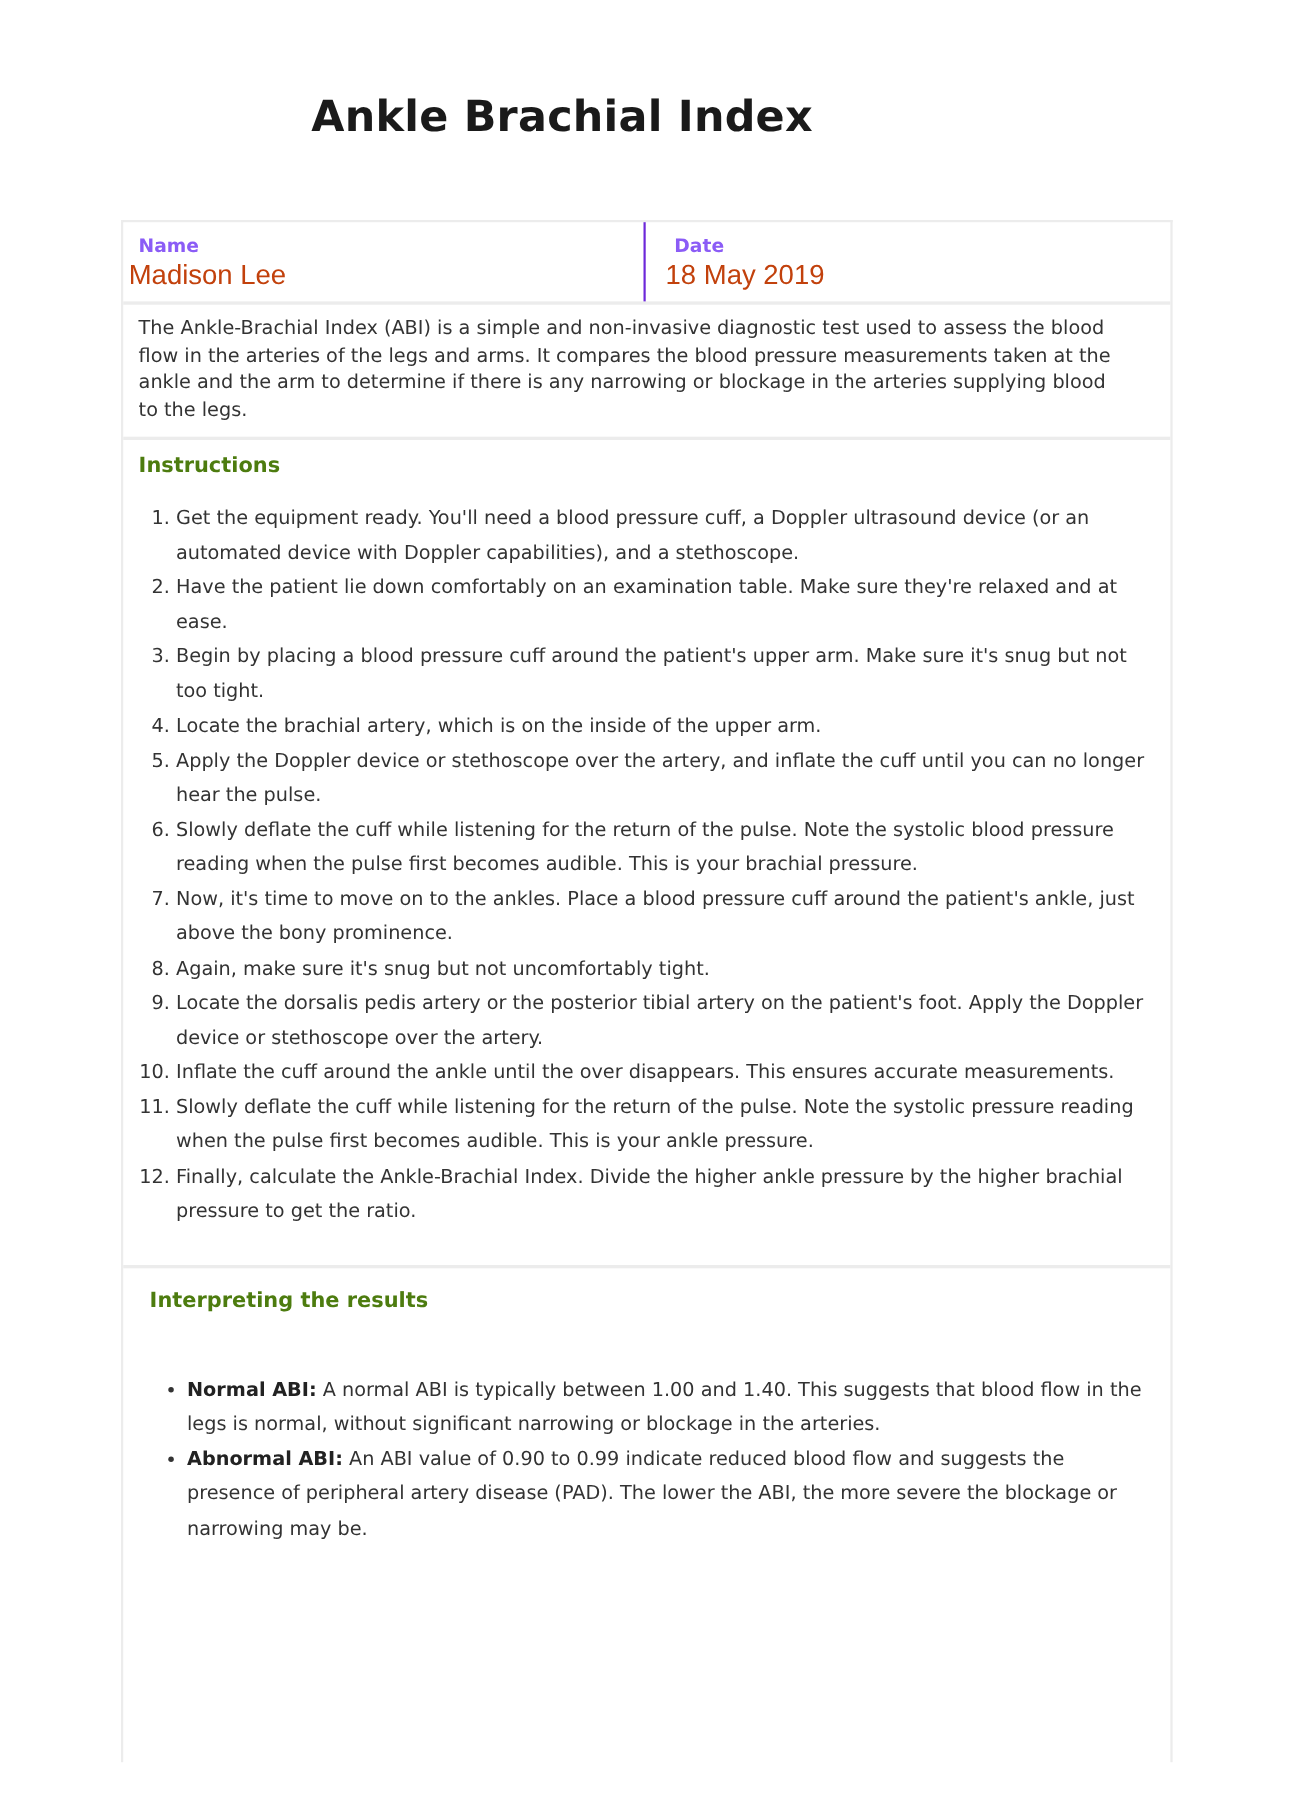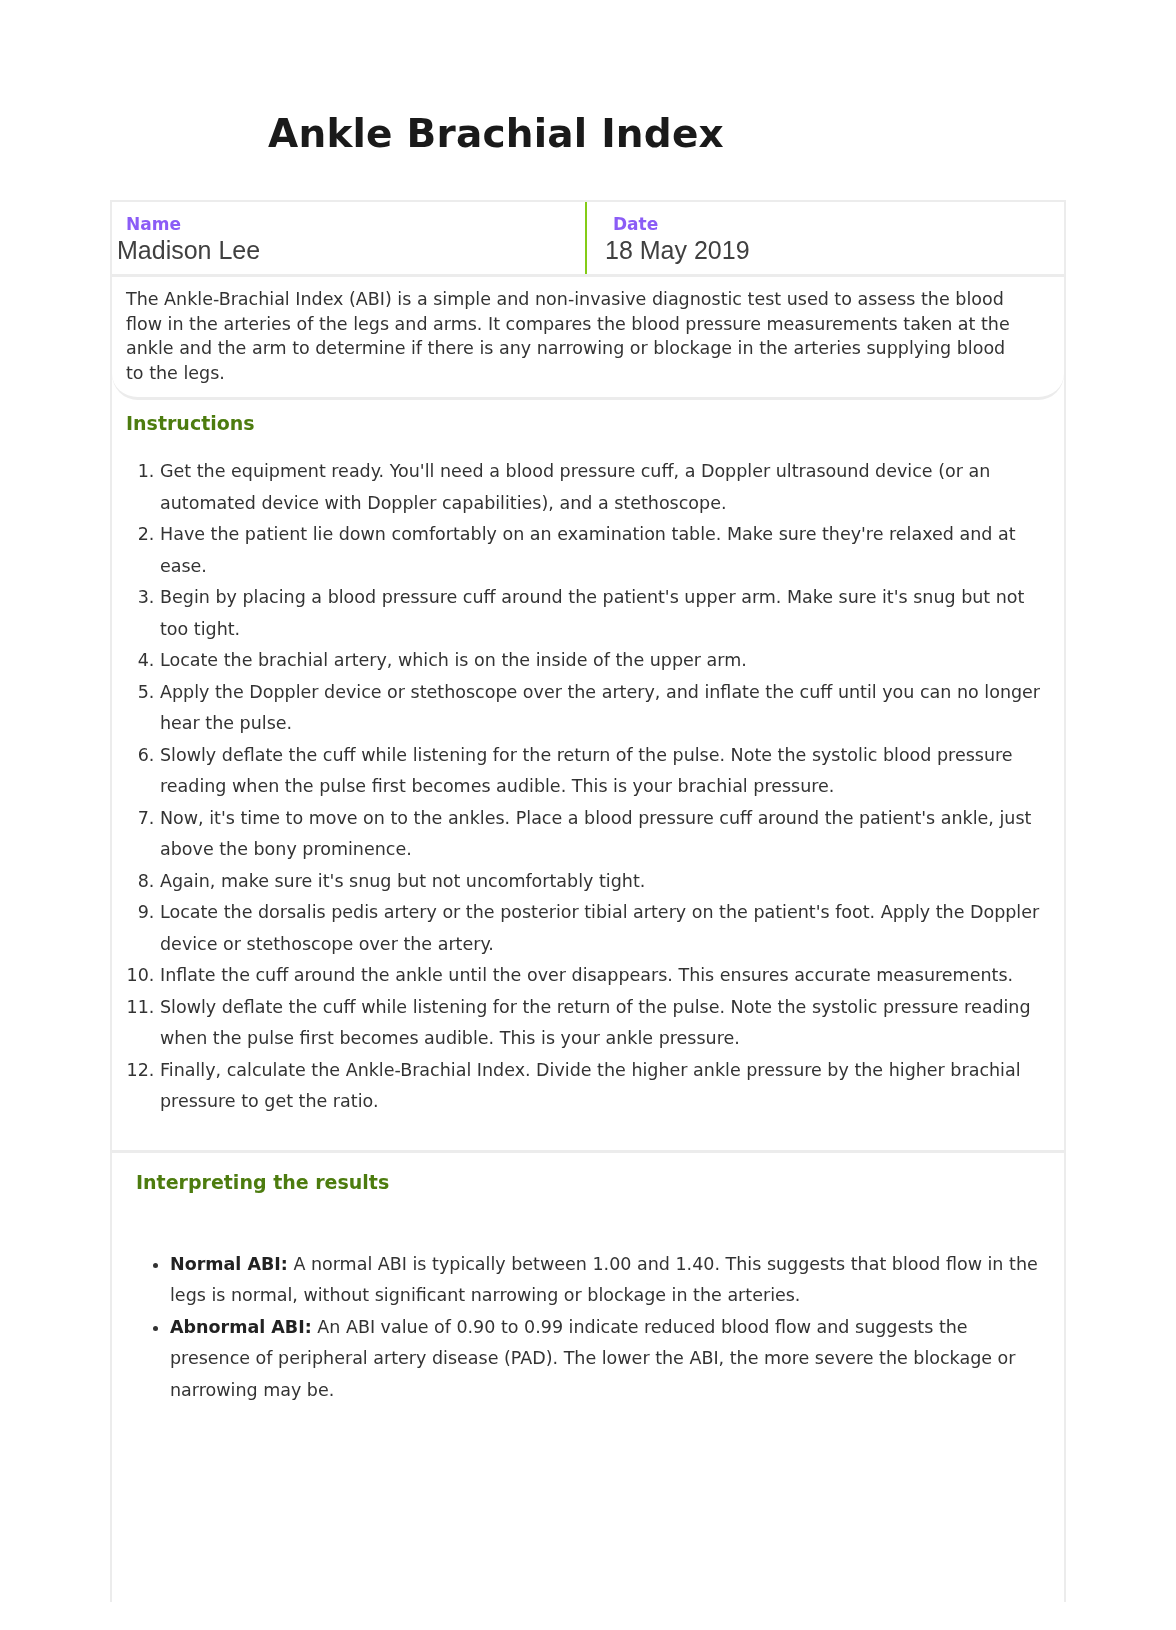--- a/index.html
+++ b/index.html
@@ -1,41 +1,40 @@
 <!DOCTYPE html>
 <html><head>
 <meta charset="utf-8">
 <style>
   html, body { margin: 0; padding: 0; background: #ffffff; }
   body {
     width: 1176px; height: 1630px; position: relative; overflow: hidden;
     font-family: "DejaVu Sans", sans-serif; color: #2b2b2b;
   }
   .title {
-    position: absolute; top: 111px; left: 0; width: 992px; text-align: center;
+    position: absolute; top: 84px; left: 0; width: 992px; text-align: center;
     font-family: "DejaVu Sans", sans-serif; font-weight: bold; font-size: 39px;
-    color: #1a1a1a; letter-spacing: 0.2px; margin: 0;
+    color: #1a1a1a; letter-spacing: 0.2px; margin: 0; padding-left: 15px;
   }
   .card {
     position: absolute; left: 110px; top: 200px; width: 952px; height: 1400px;
     border-left: 2px solid #ececec; border-right: 2px solid #ececec; border-top: 2px solid #ececec;
   }
   .row-head {
     display: flex; height: 72px; border-bottom: 3px solid #ececec;
   }
   .cell { flex: 1; padding: 12px 0 0 14px; }
-  .cell + .cell { border-left: 2px solid #84cc16; padding-left: 18px; }
+  .cell + .cell { border-left: 2px solid #6d28d9; padding-left: 18px; }
   .label { font-weight: bold; font-size: 17px; color: #8b5cf6; display: block; margin-left: 0; }
-  .value { font-family: "Liberation Sans", sans-serif; font-size: 25px; color: #404040; display: block; margin-left: -9px; margin-top: 2px; }
+  .value { font-family: "Liberation Sans", sans-serif; font-size: 25px; color: #c2410c; display: block; margin-left: -9px; margin-top: 2px; }
   .cell + .cell .label { margin-left: 8px; }
   .cell + .cell .value { margin-left: 0; }
   .intro {
     padding: 10px 40px 12px 14px; font-size: 17.5px; line-height: 24.5px; color: #333;
     border-bottom: 3px solid #ececec;
-    border-radius: 26px;
   }
   .section { padding: 12px 14px 0 14px; }
   .section-title { font-weight: bold; font-size: 19px; color: #4d7c0f; margin: 0; }
   ol.steps {
     margin: 22px 0 0 0; padding: 0 0 0 34px; font-size: 17.5px; line-height: 31.5px; color: #333;
   }
   ol.steps li { padding-left: 0; }
   .divider { border-top: 3px solid #ececec; margin: 32px -14px 0 -14px; }
   .interp { padding: 18px 14px 0 24px; }
   .interp p { margin: 34px 0 0 0; font-size: 17.5px; line-height: 33px; color: #333; }

